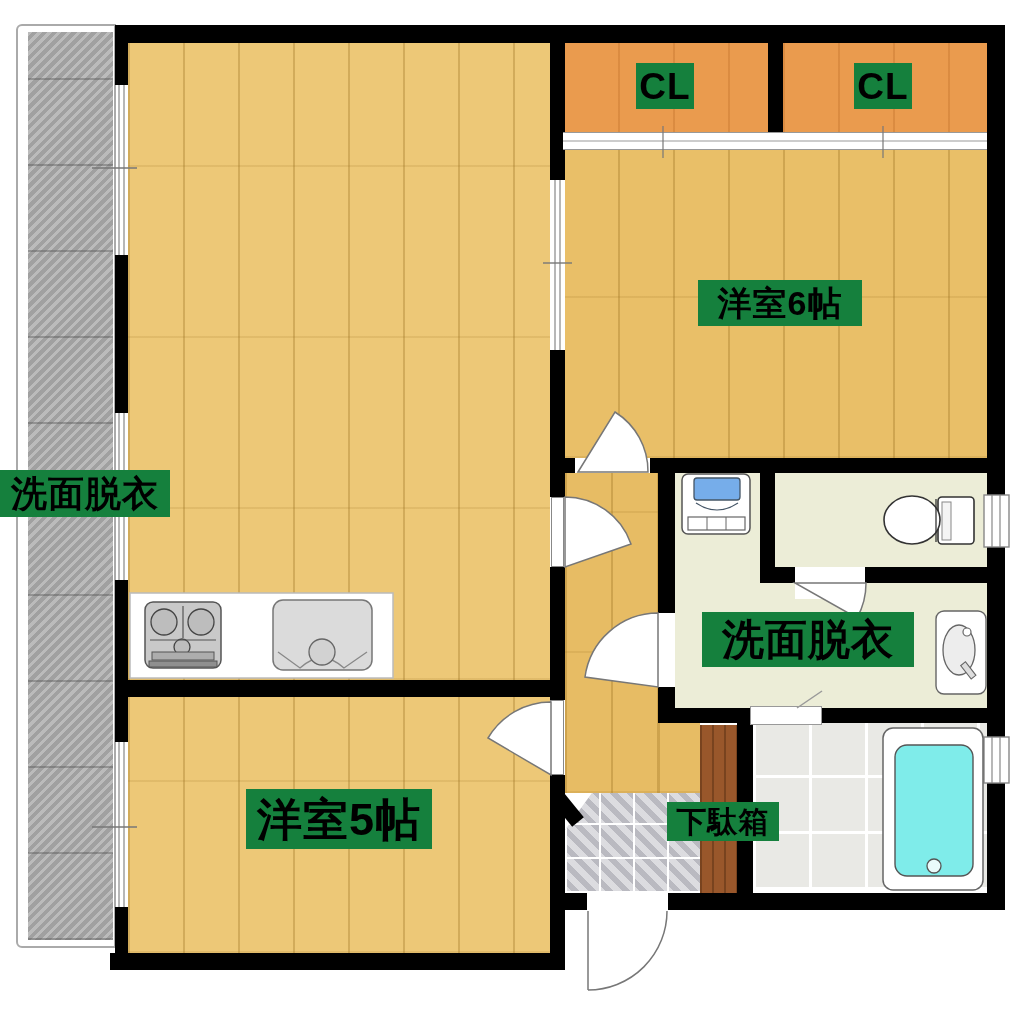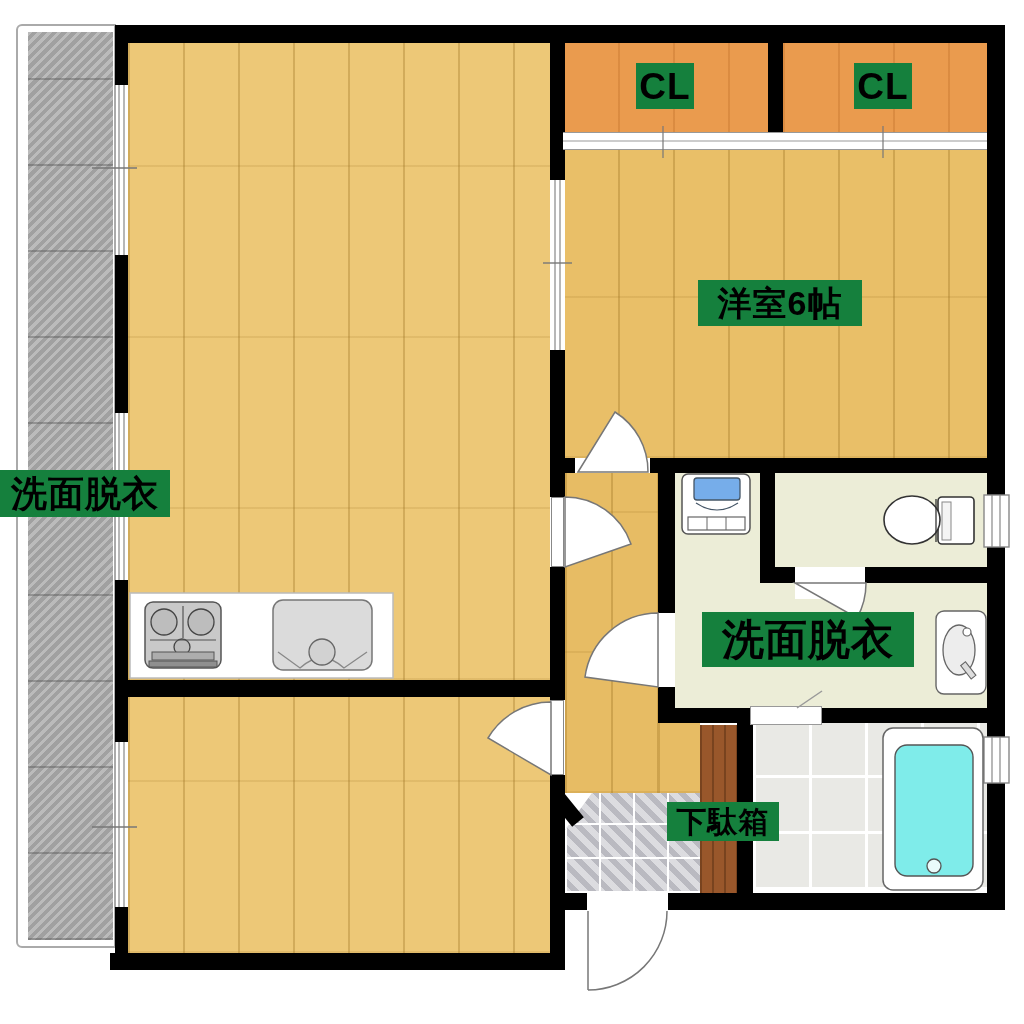--- a/index.html
+++ b/index.html
@@ -229,19 +229,20 @@
     </g>
 
     <g>
       <rect x="883" y="728" width="100" height="162" rx="10" fill="#fff" stroke="#666" stroke-width="1.5"></rect>
       <rect x="895" y="745" width="78" height="131" rx="12" fill="var(--bathtub,#7FECEA)" stroke="#555" stroke-width="1.4"></rect>
       <circle cx="934" cy="866" r="7" fill="#E9FBFB" stroke="#555" stroke-width="1.3"></circle>
     </g>
   </svg>
 
   <div class="label" style="left:698px;top:280px;width:164px;height:46px;font-size:34px;">洋室6帖</div>
+  <div class="label" style="left:246px;top:789px;width:186px;height:60px;font-size:45px;">洋室5帖</div>
   <div class="label" style="left:667px;top:802px;width:112px;height:39px;font-size:30px;">下駄箱</div>
   <div class="label" style="left:702px;top:612px;width:212px;height:55px;font-size:42px;">洗面脱衣</div>
   <div class="label" style="left:636px;top:63px;width:58px;height:46px;font-size:37px;">CL</div>
   <div class="label" style="left:854px;top:63px;width:58px;height:46px;font-size:37px;">CL</div>
   <div class="label" style="left:0px;top:470px;width:170px;height:47px;font-size:36px;">洗面脱衣</div>
 
 </div>
 
 </body></html>

